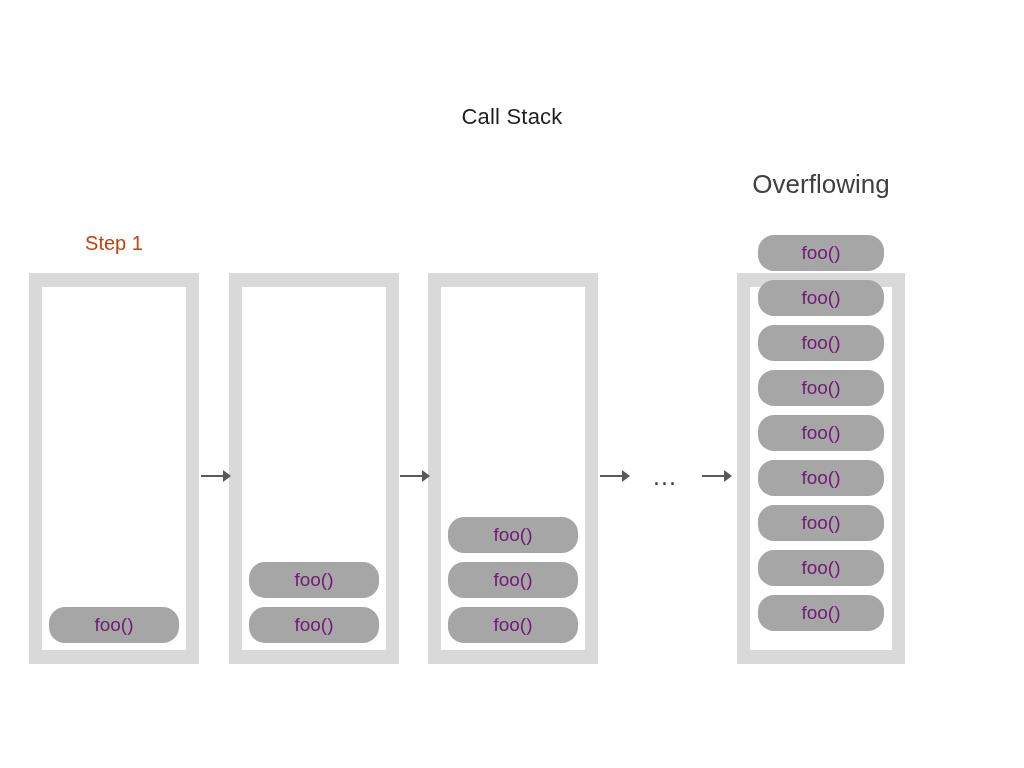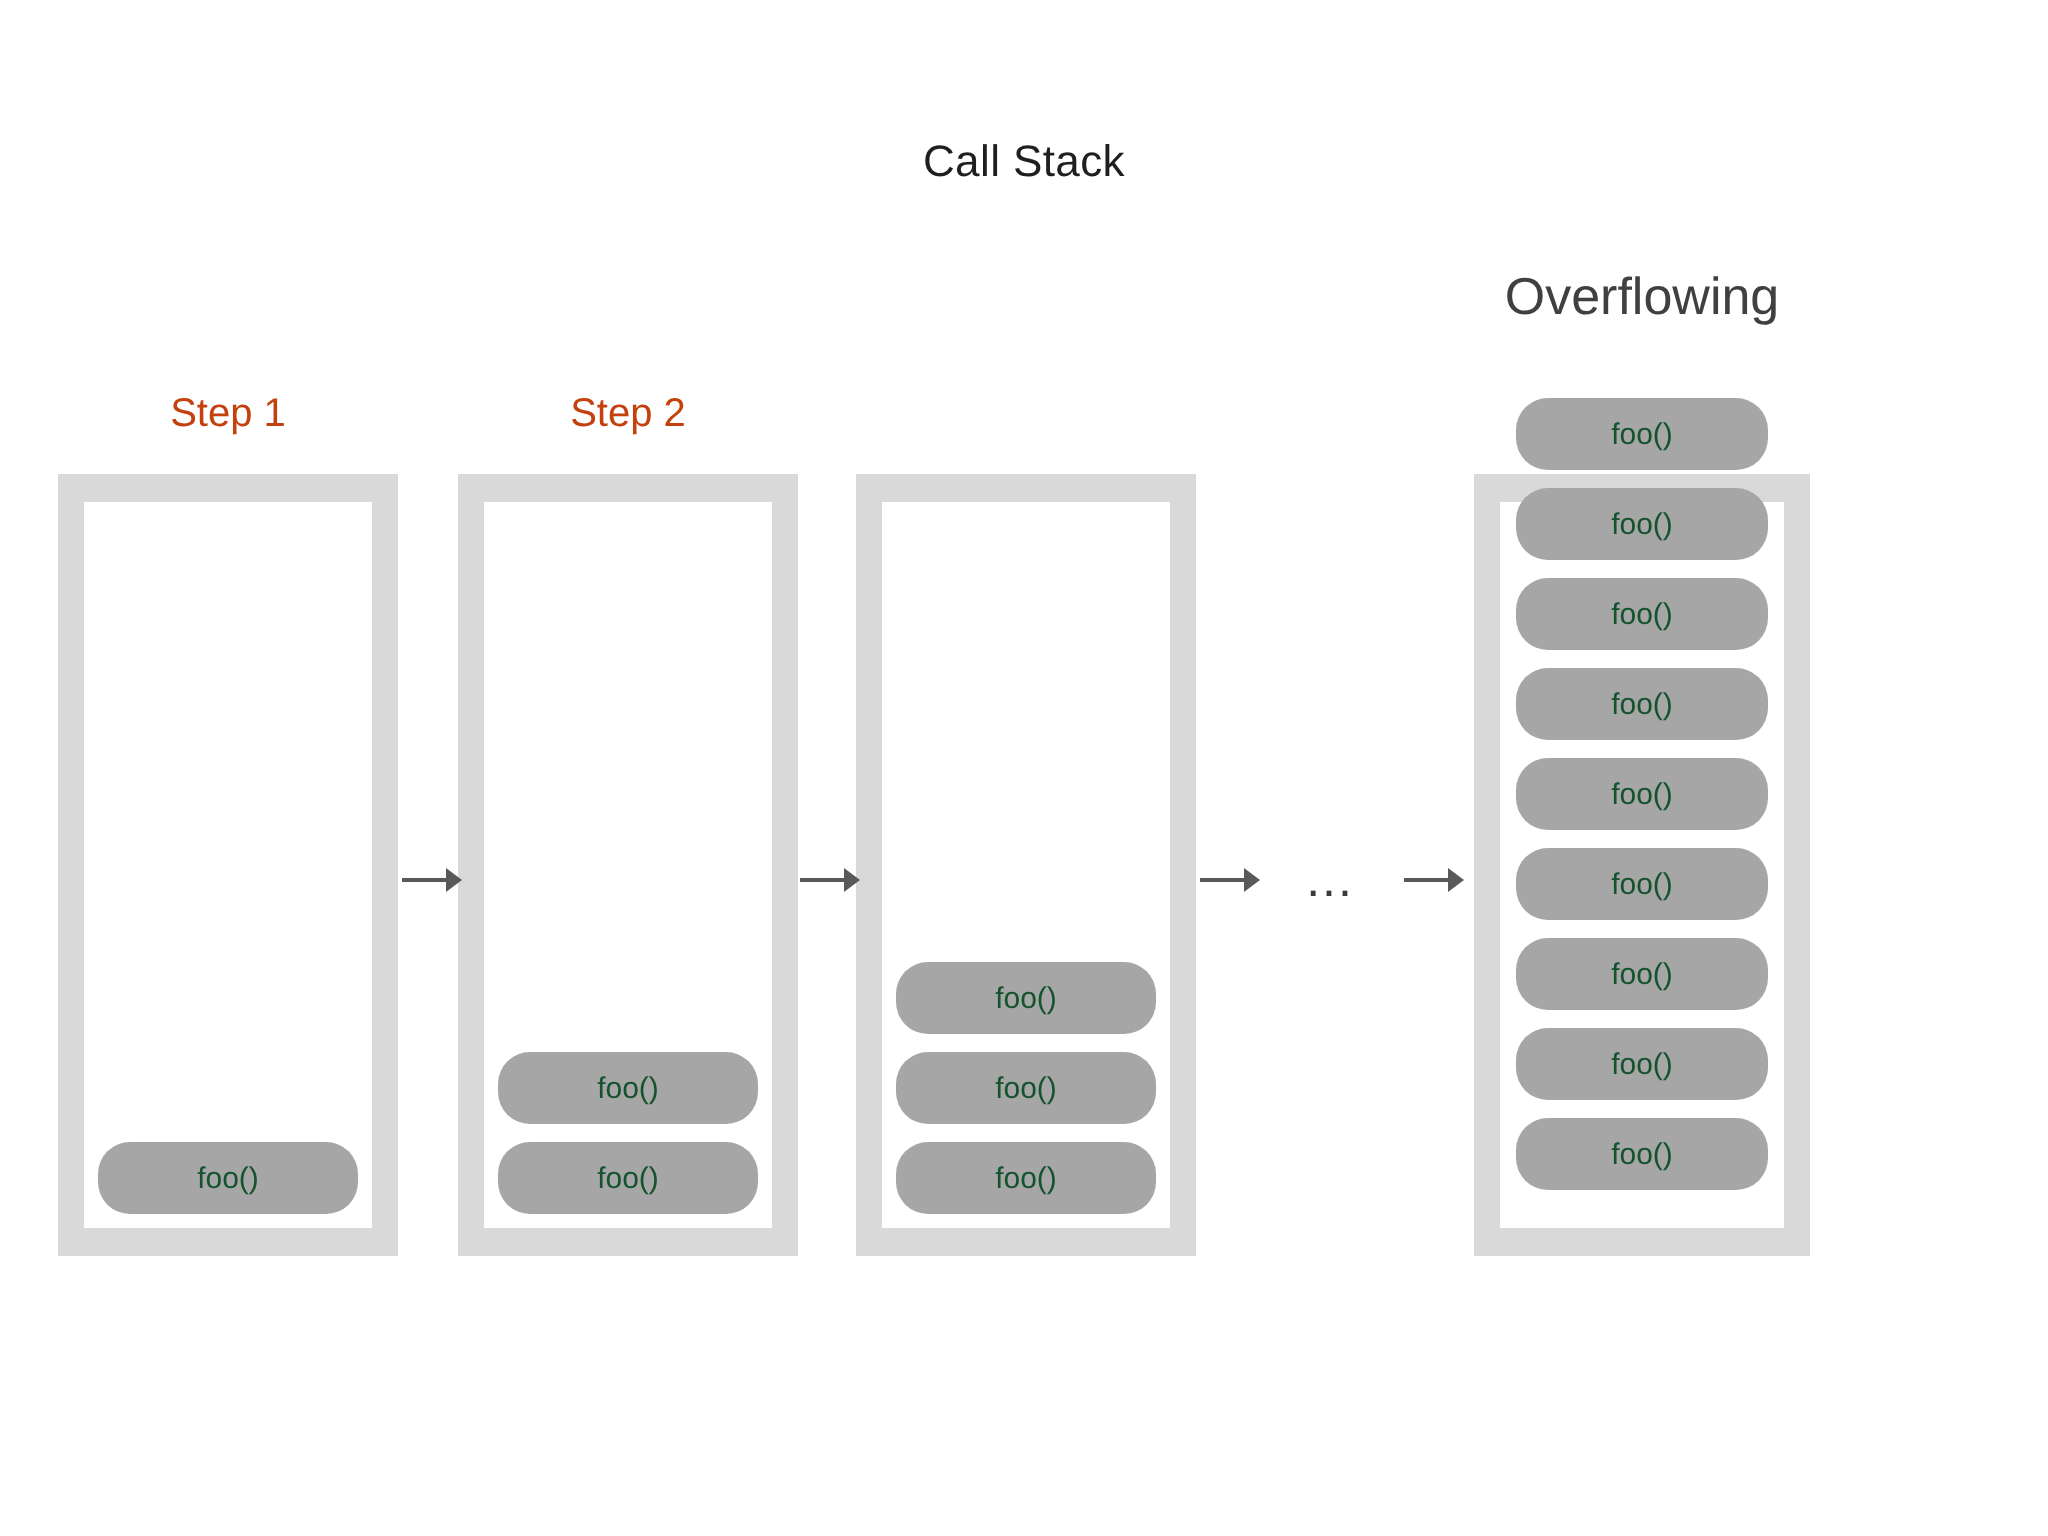--- a/index.html
+++ b/index.html
@@ -14,20 +14,21 @@
     position: relative;
     overflow: hidden;
     font-family: "Liberation Sans", sans-serif;
     color: #1a1a1a;
     -webkit-font-smoothing: antialiased;
   }
 
   .canvas {
     position: absolute;
     inset: 0;
+    margin-top: 36px;
   }
 
   
   .main-title {
     position: absolute;
     left: 0;
     top: 66px;
     width: 1024px;
     text-align: center;
     font-size: 22px;
@@ -90,22 +91,22 @@
   }
 
   .frame {
     width: 100%;
     height: 36px;
     background: #a6a6a6;
     box-sizing: border-box;
     display: flex;
     align-items: center;
     justify-content: center;
-    font-size: 15px;
-    color: #14532d;
+    font-size: 19px;
+    color: #701a75;
     margin-top: 9px;
     flex: 0 0 auto;
     border-radius: 16px;
   }
   .frame:first-child { margin-top: 0; }
 
   
   .overflow-frames {
     position: absolute;
     left: 758px;
@@ -153,21 +154,20 @@
 </head>
 <body>
 
 <div class="canvas">
 
   <div class="main-title">Call Stack</div>
 
   <div class="overflow-title">Overflowing</div>
 
   <div class="step-title s1">Step 1</div>
-  <div class="step-title s2">Step 2</div>
 
   <div class="stack s1">
     <div class="stack-inner">
       <div class="frame">foo()</div>
     </div>
   </div>
 
   <div class="stack s2">
     <div class="stack-inner">
       <div class="frame">foo()</div>

